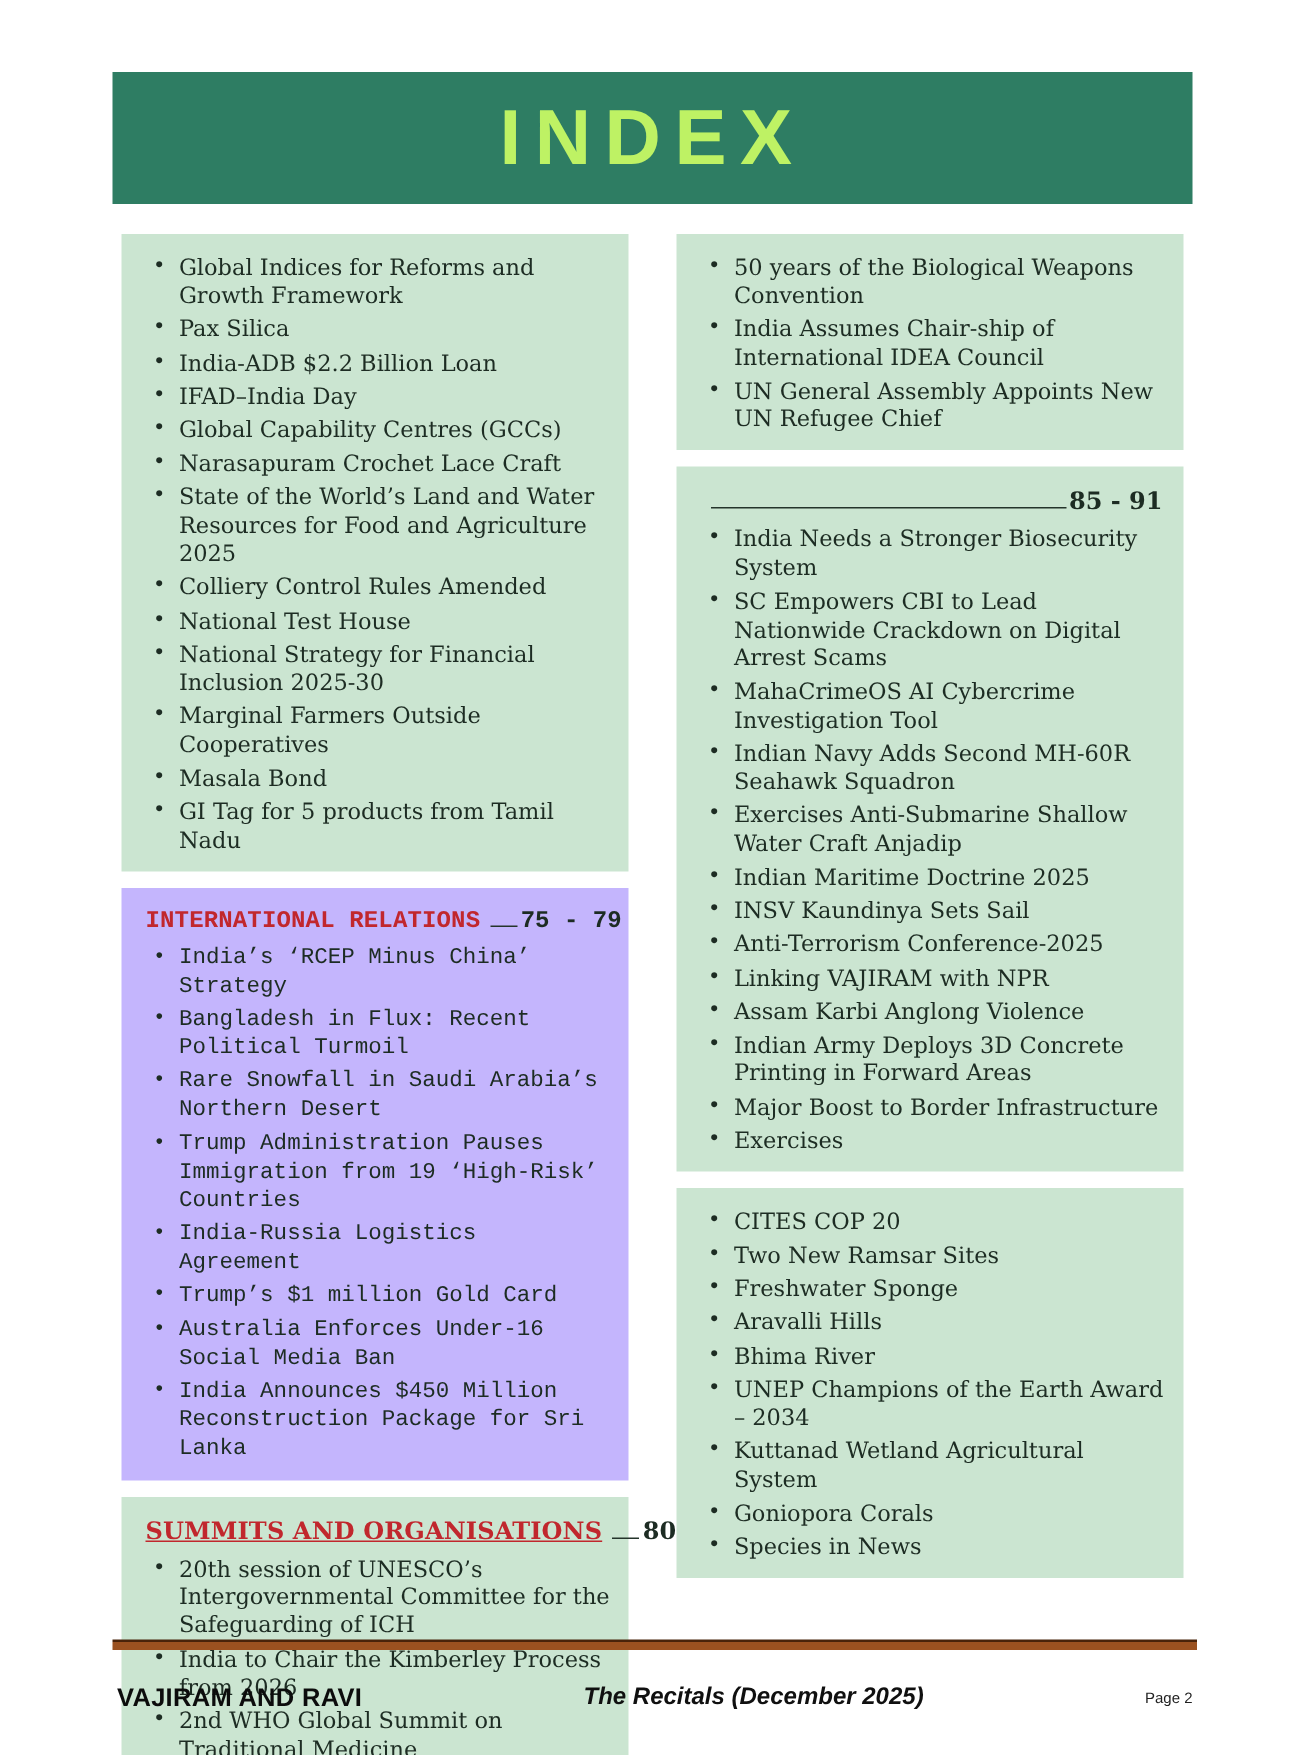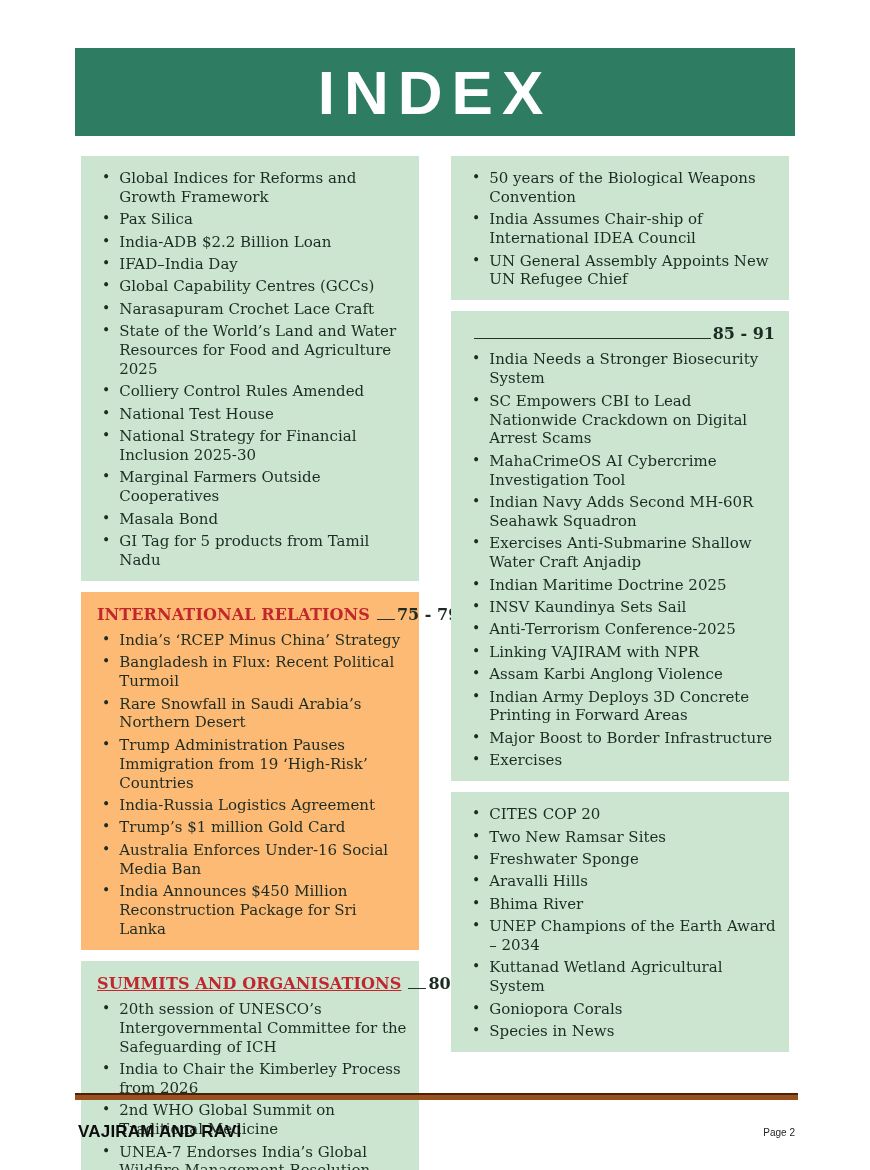--- a/index.html
+++ b/index.html
@@ -7,21 +7,21 @@
     width:870px;height:1170px;position:relative;overflow:hidden;background:#ffffff;
     font-family:"DejaVu Serif",serif;color:#1d2c23;
   }
   
   .banner{
     position:absolute;left:75px;top:48px;width:720px;height:88px;
     display:flex;align-items:center;justify-content:center;
   }
   .banner h1{
     margin:0;font-family:"Liberation Sans",sans-serif;font-weight:bold;
-    font-size:62px;letter-spacing:9px;color:#ffffff;
+    font-size:52px;letter-spacing:9px;color:#bef264;
   }
   
   .content{position:absolute;left:81px;top:156px;width:708px;display:flex;gap:32px;}
   .col{flex:1;min-width:0;display:flex;flex-direction:column;}
   .box{padding:13px 12px 11px 14px;margin-bottom:11px;}
   
   .sec-head{display:flex;align-items:baseline;font-weight:bold;font-size:16px;margin:0 2px 7px 2px;white-space:nowrap;}
   .sec-title{letter-spacing:0.1px;}
   .leader{flex:1;border-bottom:1.6px solid #24342b;margin:0 2px 3px 7px;min-width:18px;}
   .sec-pages{}
@@ -118,21 +118,21 @@
               <span class="txt">Masala Bond</span>
             </li>
 
             <li class="item">
               <span class="bullet">•</span>
               <span class="txt">GI Tag for 5 products from Tamil Nadu</span>
             </li>
           </ul>
       </div>
 
-      <div class="box" style="background: #fdba74;">
+      <div class="box" style="background: #c4b5fd; font-family: Liberation Mono, monospace;">
         <div class="sec-head">
           <span class="sec-title" style="color: rgb(193, 39, 45);">INTERNATIONAL RELATIONS</span>
           <span class="leader"></span>
           <span class="sec-pages">75 - 79</span>
         </div>
         <ul class="items">
 
             <li class="item">
               <span class="bullet">•</span>
               <span class="txt">India’s ‘RCEP Minus China’ Strategy</span>
@@ -353,16 +353,17 @@
           </ul>
       </div>
 
     </div>
 
   </div>
 
   <div class="footer-rule" style="background: linear-gradient(rgb(72, 35, 10) 0px, rgb(72, 35, 10) 2px, rgb(154, 81, 32) 2px, rgb(154, 81, 32) 100%);"></div>
   <div class="footer">
     <span class="footer-left">VAJIRAM AND RAVI</span>
+    <span class="footer-center">The Recitals (December 2025)</span>
     <span class="footer-right">Page 2</span>
   </div>
 
 </div>
 
 </body></html>

